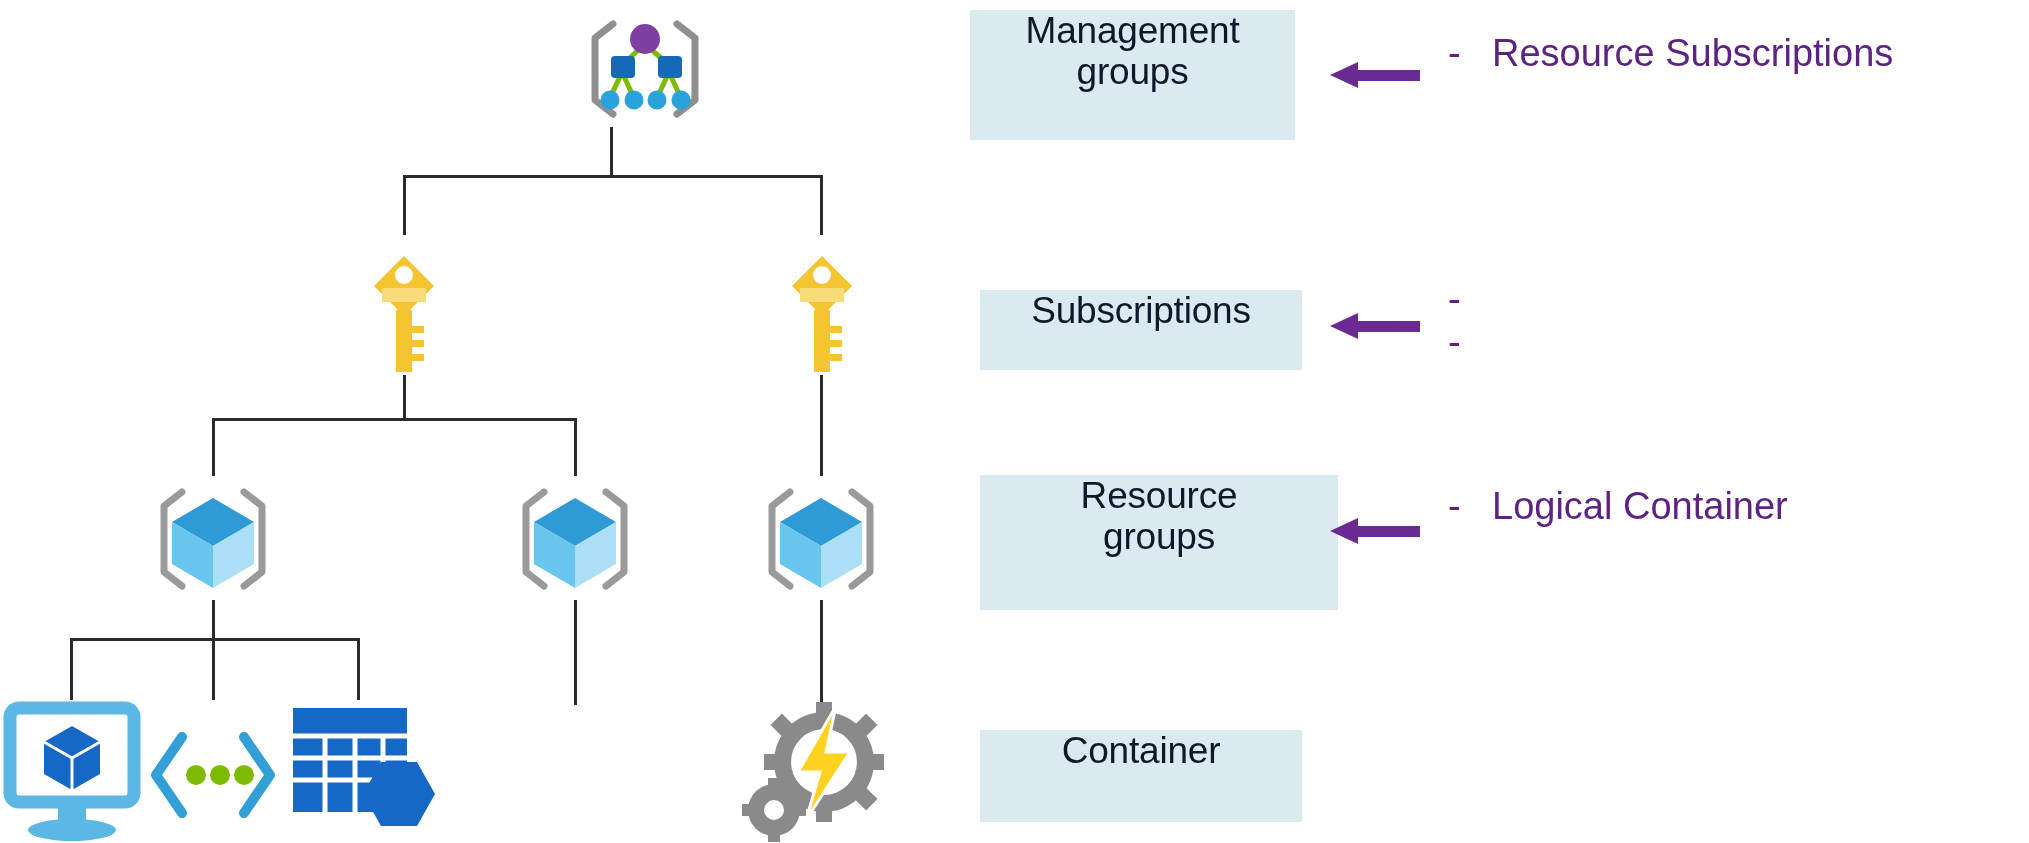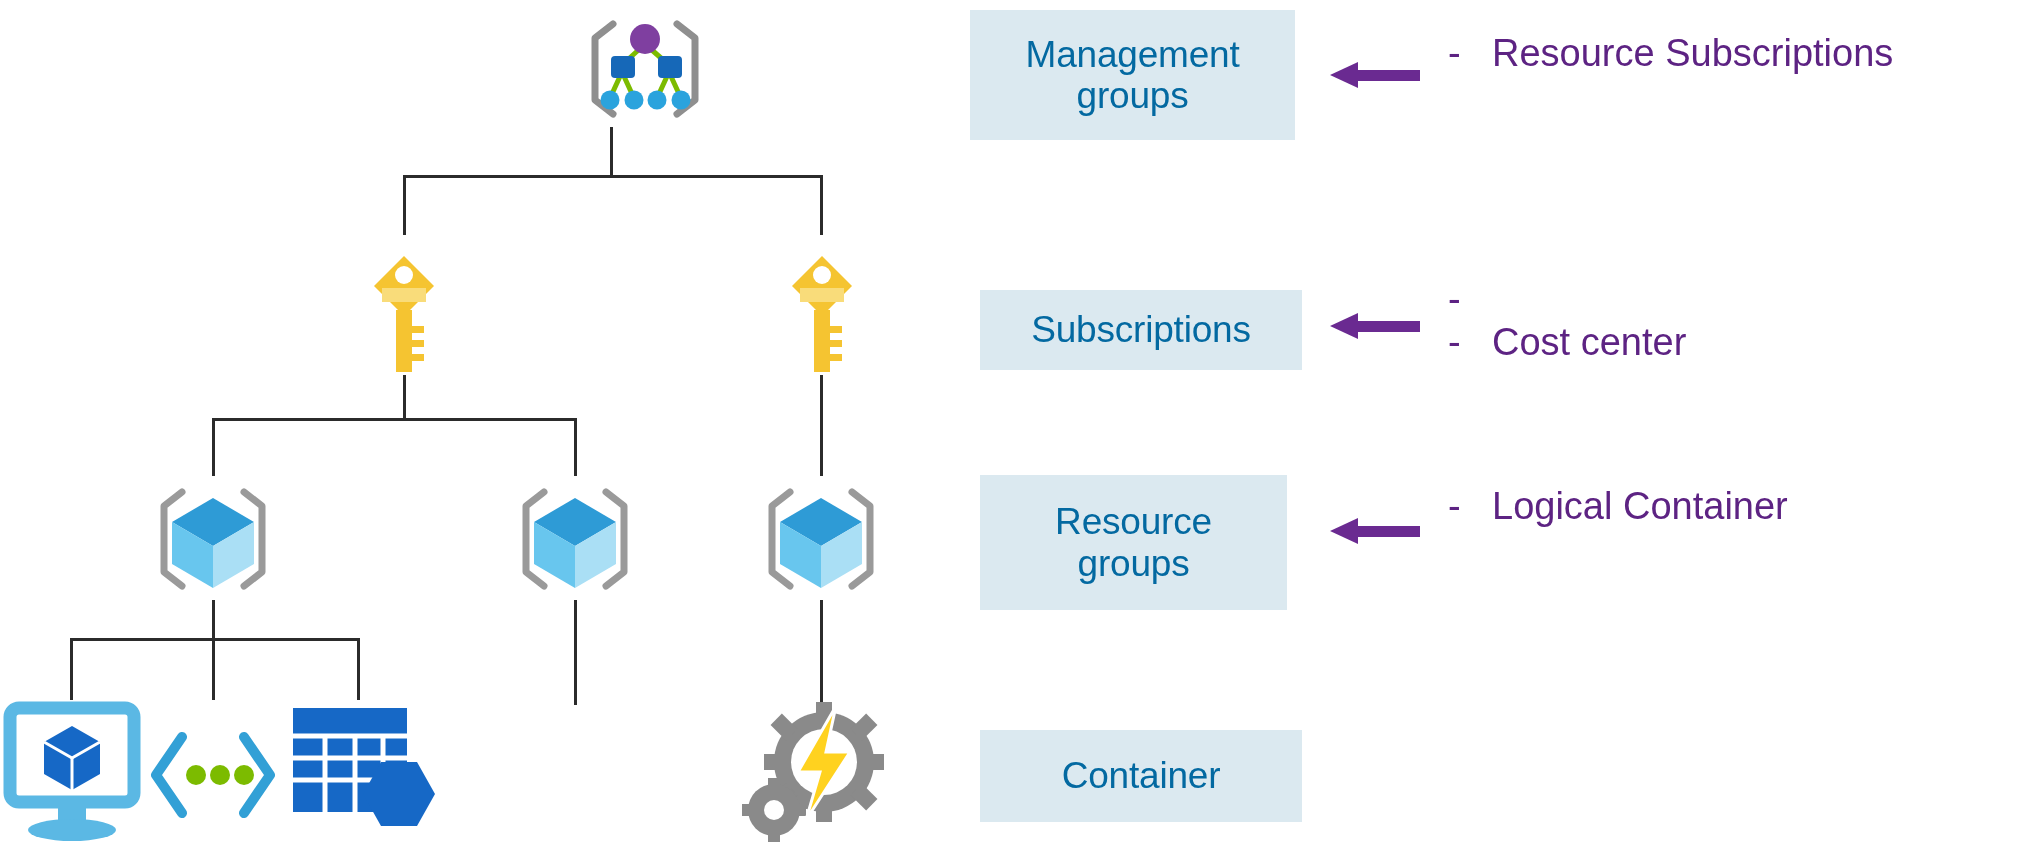--- a/index.html
+++ b/index.html
@@ -29,23 +29,22 @@
 
   
   .node {
     position: absolute;
   }
 
   
   .chip {
     position: absolute;
     background: #dbe9f0;
-    color: #0369a1;
+    color: #0f172a;
     display: flex;
-    align-items: center;
     justify-content: center;
     text-align: center;
     line-height: 1.12;
     font-size: 37px;
     font-family: "Liberation Sans", sans-serif;
     letter-spacing: -0.2px;
   }
 
   
   .arrow {
@@ -299,21 +298,21 @@
     <span style="display:block;">
       <span>Management</span><br>
       <span>groups</span>
     </span>
   </div>
 
   <div class="chip" style="left:980px; top:290px; width:322px; height:80px;">
     <span>Subscriptions</span>
   </div>
 
-  <div class="chip" style="left:980px; top:475px; width:307px; height:135px;">
+  <div class="chip" style="left:980px; top:475px; width:358px; height:135px;">
     <span style="display:block;">
       <span>Resource</span><br>
       <span>groups</span>
     </span>
   </div>
 
   <div class="chip" style="left:980px; top:730px; width:322px; height:92px;">
     <span>Container</span>
   </div>
 
@@ -341,21 +340,20 @@
     </span>
   </div>
 
   <div class="note" style="left:1448px; top:278px;">
     <span class="bullets">
       <span class="line">
         <span class="dash">-</span>
       </span>
       <span class="line">
         <span class="dash">-</span>
-        <span class="txt">Cost center</span>
       </span>
     </span>
   </div>
 
   <div class="note" style="left:1448px; top:485px;">
     <span class="bullets">
       <span class="line">
         <span class="dash">-</span>
         <span class="txt">Logical Container</span>
       </span>

